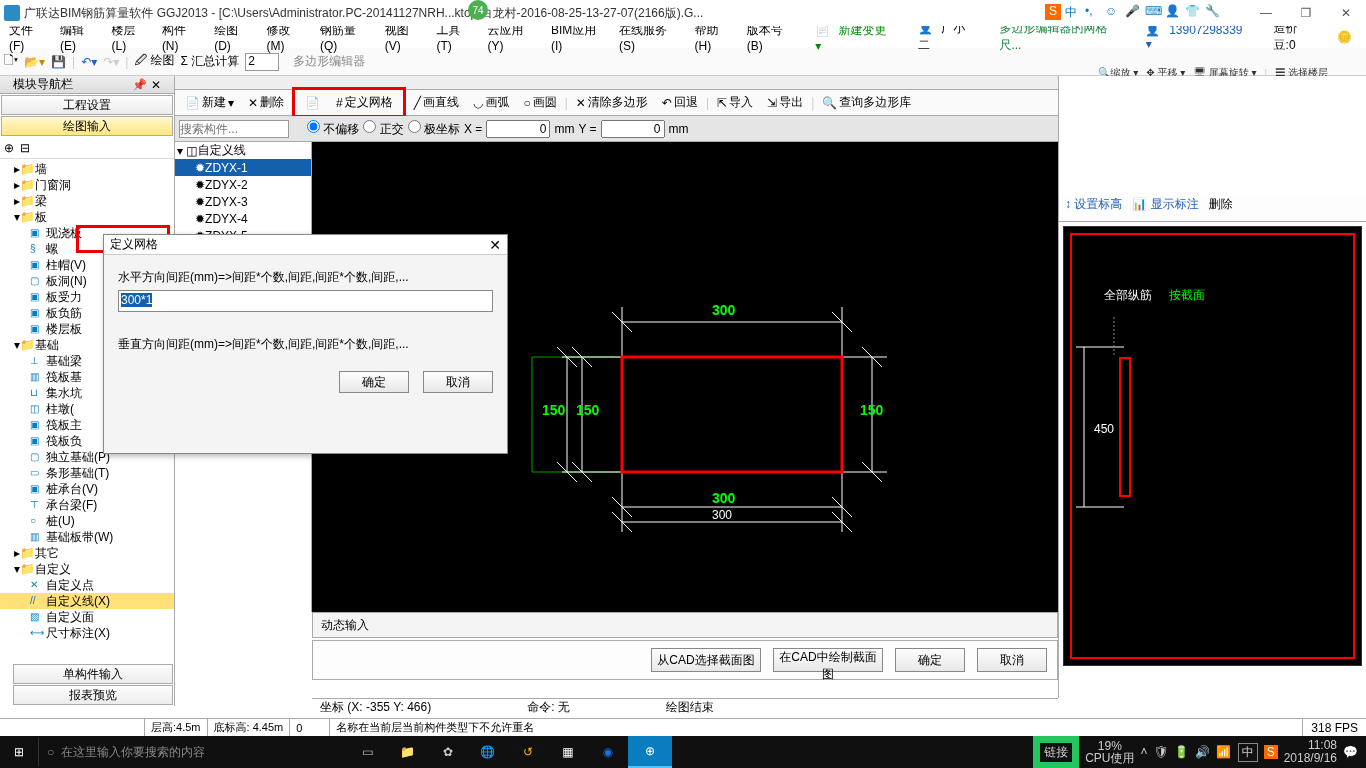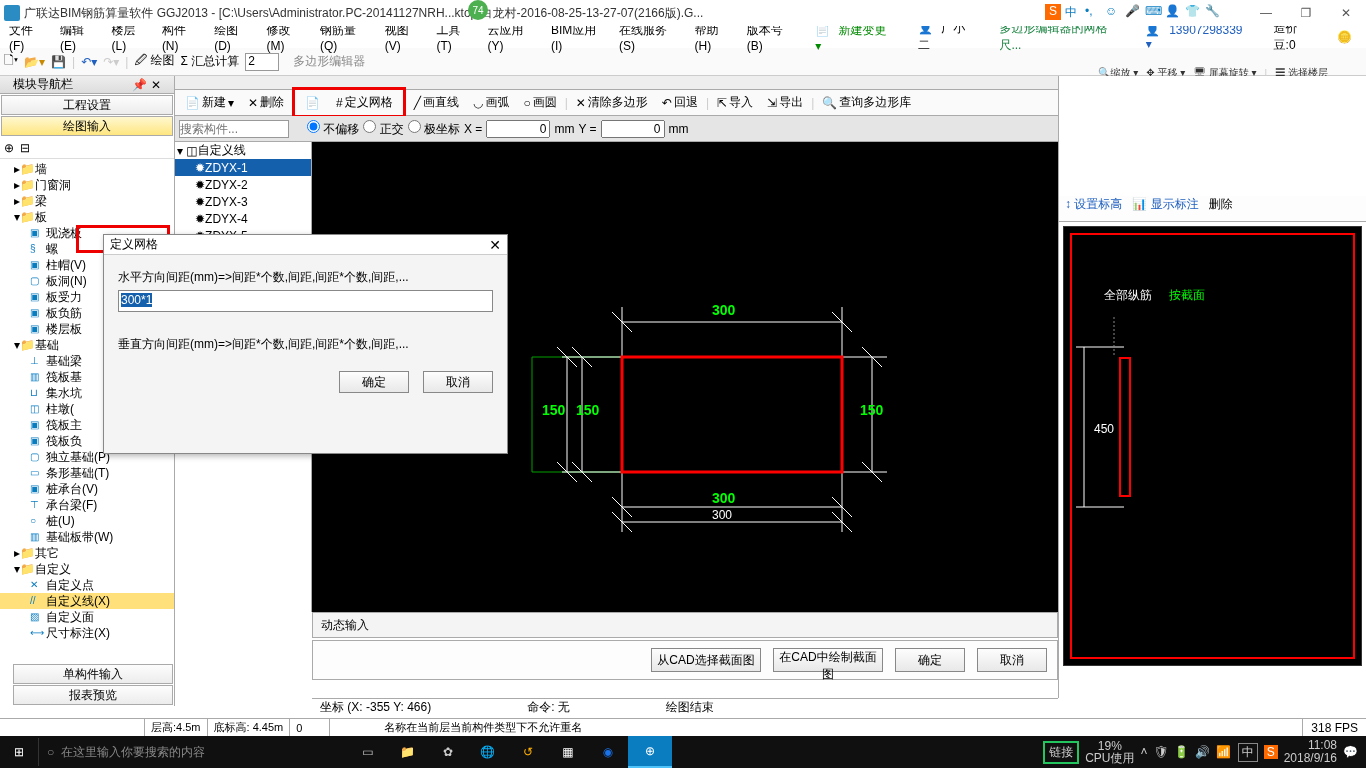--- a/index.html
+++ b/index.html
@@ -371,21 +371,21 @@
   <span>坐标 (X: -355 Y: 466)</span>
   <span style="margin-left:80px;">命令: 无</span>
   <span style="margin-left:80px;">绘图结束</span>
 </div>
 
 <div class="status2">
   <span class="cell" style="width:145px;"></span>
   <span class="cell">层高:4.5m</span>
   <span class="cell">底标高: 4.45m</span>
   <span class="cell" style="width:40px;">0</span>
-  <span class="cell" style="flex:1;margin-left:48px;">名称在当前层当前构件类型下不允许重名</span>
+  <span class="cell" style="flex:1;">名称在当前层当前构件类型下不允许重名</span>
   <span class="fps">318 FPS</span>
 </div>
 
 <div class="right-panel">
   <div style="height:120px;"></div>
   <div class="prevtb">
     <span style="color:#2060c0;">↕ <span>设置标高</span></span>
     <span style="color:#2060c0;">📊 <span>显示标注</span></span>
     <span>删除</span>
   </div>
@@ -431,21 +431,21 @@
   <div class="search">○ &nbsp;<span>在这里输入你要搜索的内容</span></div>
   <div class="ticon">▭</div>
   <div class="ticon" style="color:#ffcc33;">📁</div>
   <div class="ticon">✿</div>
   <div class="ticon">🌐</div>
   <div class="ticon" style="color:#ffb000;">↺</div>
   <div class="ticon" style="color:#fff;">▦</div>
   <div class="ticon" style="color:#1a73e8;">◉</div>
   <div class="ticon" style="background:#0a7cc0;color:#fff;width:44px;border-bottom:2px solid #4fc3f7;">⊕</div>
   <div class="tray">
-    <span style="border:2px solid #22c55e;padding:1px 4px;">链接</span>
+    <span style="border:7px solid #22c55e;padding:1px 4px;">链接</span>
     <span style="text-align:center;line-height:12px;"><span>19%</span><br><span>CPU使用</span></span>
     <span>˄</span>
     <span>🛡</span>
     <span>🔋</span>
     <span>🔊</span>
     <span>📶</span>
     <span style="border:1px solid #888;padding:0 3px;">中</span>
     <span style="background:#ff6a00;color:#fff;padding:0 3px;">S</span>
     <div class="clock">
       <div>11:08</div>

